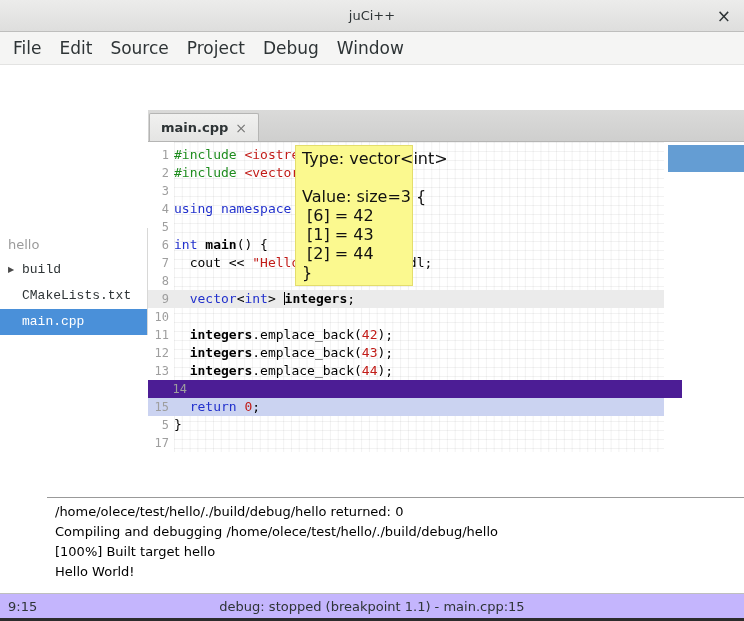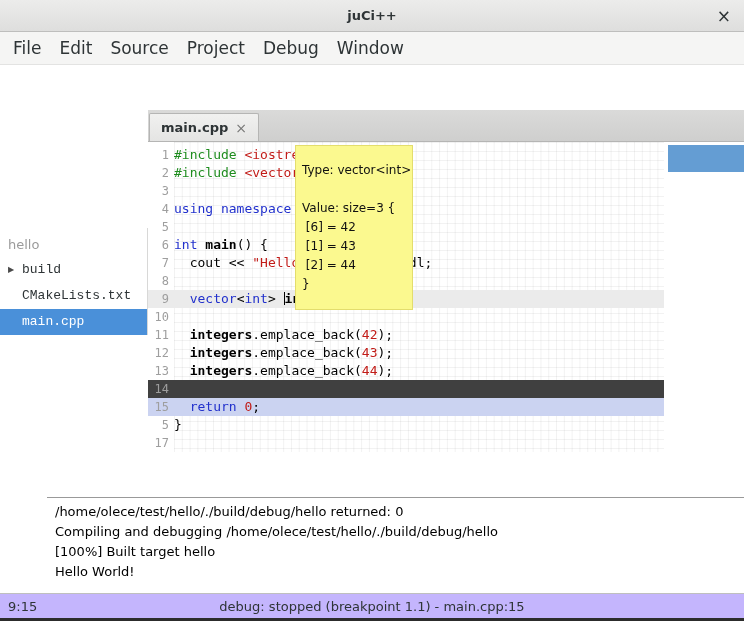--- a/index.html
+++ b/index.html
@@ -7,21 +7,21 @@
     width:744px;height:621px;box-sizing:border-box;
     font-family:"DejaVu Sans",sans-serif;
     display:flex;flex-direction:column;background:#fff;
     border-bottom:3px solid #2c2c2c;
   }
   
   .titlebar{flex:0 0 32px;height:32px;box-sizing:border-box;
     background:linear-gradient(#ececeb,#dededd);
     border-bottom:1px solid #bebebd;
     position:relative;display:flex;align-items:center;justify-content:center;}
-  .title{font-weight:bold;font-size:13px;color:#2e3436;}
+  .title{font-weight:normal;font-size:13px;color:#2e3436;}
   .close{position:absolute;right:13px;top:50%;transform:translateY(-50%);
     font-size:17px;color:#2e3436;line-height:1;cursor:default;}
   
   .menubar{flex:0 0 33px;box-sizing:border-box;background:#f5f5f4;
     display:flex;align-items:center;padding:0 4px;border-bottom:1px solid #e3e3e2;}
   .menu-item{padding:4px 9px;font-size:17px;color:#2e3436;}
   
   .main{flex:1;display:flex;min-height:0;background:#fff;align-items:center;}
   .sidebar{flex:0 0 148px;width:148px;box-sizing:border-box;
     border-right:1px solid #d8d8d7;background:#fff;}
@@ -56,26 +56,26 @@
   .gutter{flex:0 0 21px;width:21px;text-align:right;padding-right:5px;
     color:#9e9e9e;font-size:12px;line-height:18px;}
   .code{white-space:pre;flex:1;color:#000;}
   .tok-kw{color:#2130cc;}
   .tok-pre{color:#1e8c1e;}
   .tok-str{color:#c11b17;}
   .tok-num{color:#c11b17;}
   .tok-b{font-weight:bold;}
   .caret{display:inline-block;width:1px;height:13px;background:#000;vertical-align:-2px;}
   .hl-current{background:#ebebeb;}
-  .hl-break{background:#404040;}
+  .hl-break{background:#4c1d95;padding-left:18px;}
   .hl-debug{background:#cbd3f1;}
   
   .tooltip{position:absolute;left:147px;top:3px;width:118px;box-sizing:border-box;
-    background:#fbf98f;border:1px solid #e3dd6d;padding:15px 6px;
-    font-size:12px;color:#111;z-index:5;}
+    background:#fbf98f;border:1px solid #e3dd6d;padding:3px 6px;
+    font-size:16px;color:#111;z-index:5;}
   .tt-line{height:19px;line-height:19px;white-space:pre;}
   
   .scroll-ind{position:absolute;right:0;top:3px;width:76px;height:27px;
     background:#649dd3;z-index:4;}
   
   .terminal{flex:0 0 96px;box-sizing:border-box;border-top:1px solid #999;
     background:#fff;padding:4px 8px;font-size:13px;color:#000;overflow:hidden;margin-left:47px;}
   .term-line{height:20px;line-height:20px;white-space:pre;}
   
   .statusbar{flex:0 0 25px;box-sizing:border-box;background:#c4b5fd;

